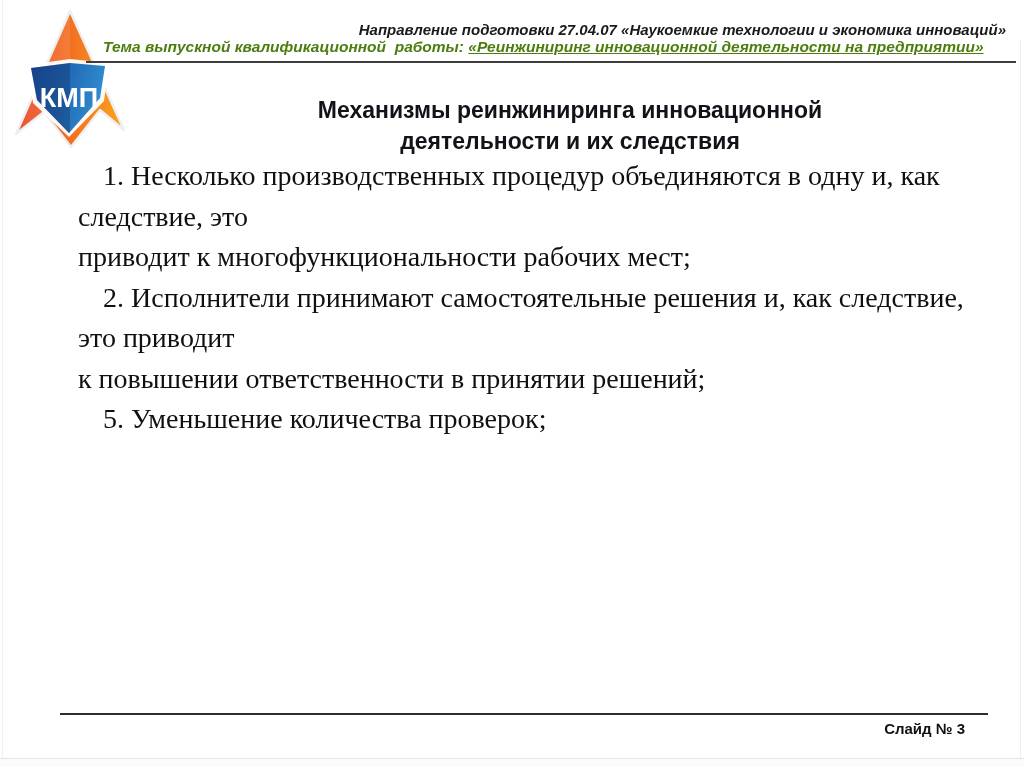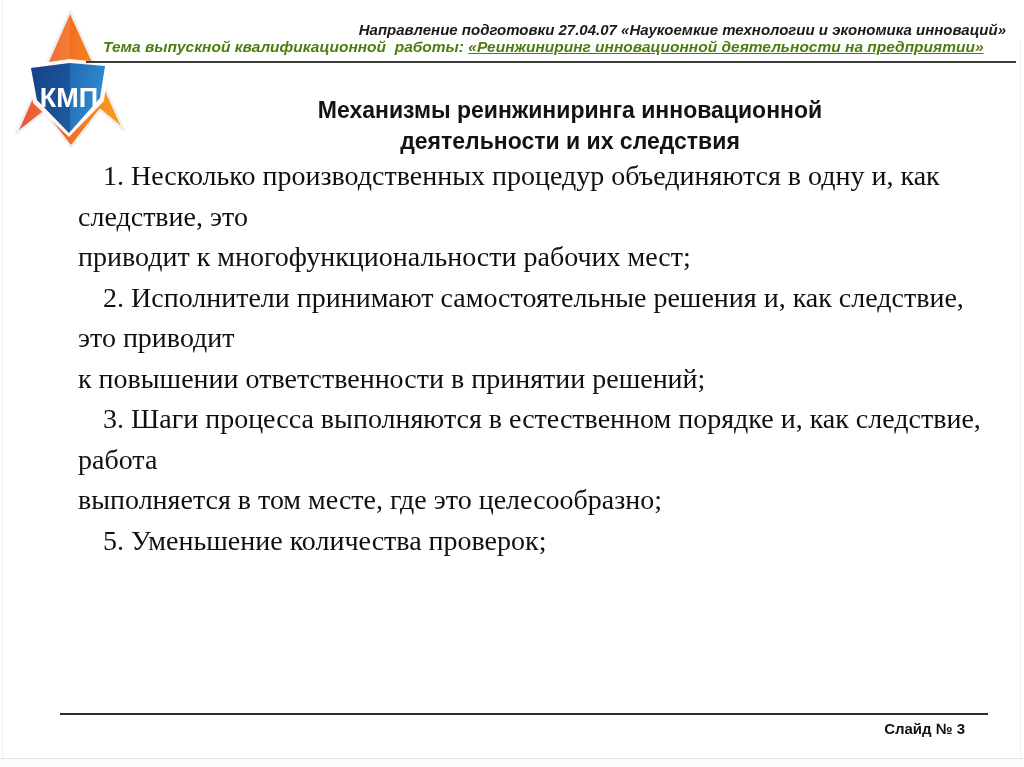--- a/index.html
+++ b/index.html
@@ -100,19 +100,17 @@
 <div class="header-rule"></div>
 
 <h1 class="slide-title" style="margin:8px; font-size:23px;">Механизмы реинжиниринга инновационной
 деятельности и их следствия</h1>
 
 <div class="body-text">
   <p>1. Несколько производственных процедур объединяются в одну и, как следствие, это
 приводит к многофункциональности рабочих мест;</p>
   <p>2. Исполнители принимают самостоятельные решения и, как следствие, это приводит
 к повышении ответственности в принятии решений;</p>
-  <p>3. Шаги процесса выполняются в естественном порядке и, как следствие, работа
-выполняется в том месте, где это целесообразно;</p>
   <p>5. Уменьшение количества проверок;</p>
 </div>
 
 <div class="footer-rule"></div>
 <div class="footer-label">Слайд № 3</div>
 
 </body></html>

